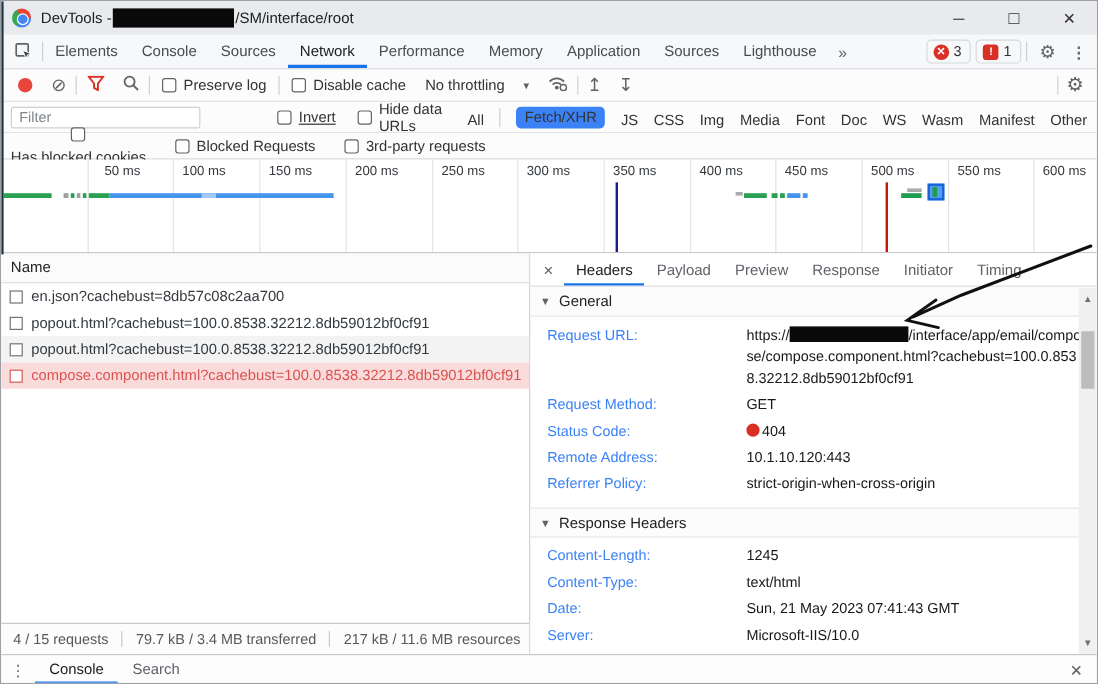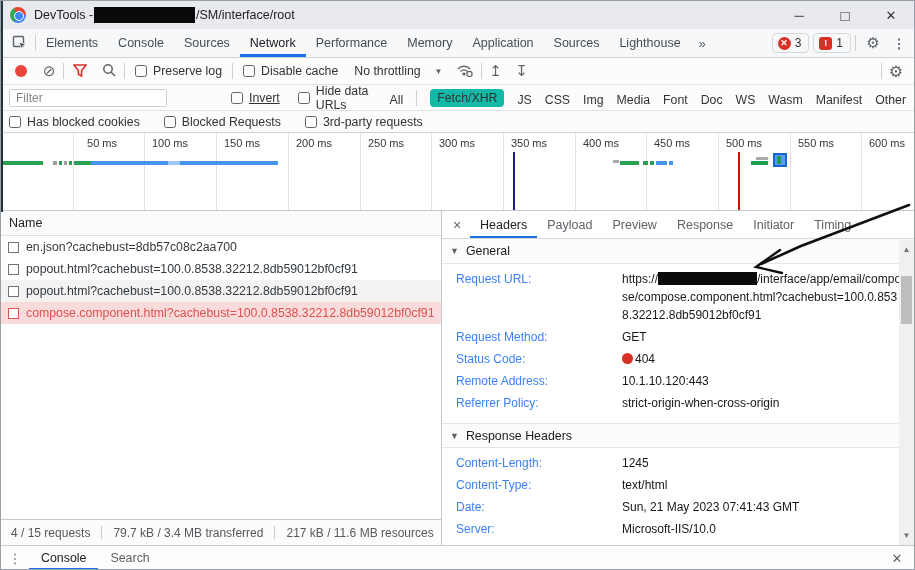--- a/index.html
+++ b/index.html
@@ -53,21 +53,21 @@
   .throttle { display:flex; align-items:center; gap:14px; color:#333; padding:0 6px; font-size:12.3px; }
   .dd-arrow { font-size:8px; color:#5f6368; }
 
   
   .filterrow { height:26px; background:#fcfcfc; border-bottom:1px solid #e3e3e3;
     display:flex; align-items:center; padding:0 8px; gap:10px; }
   .filter-input { width:158px; height:18px; border:1px solid #d0d0d0; border-radius:2px;
     font-family:"Liberation Sans",sans-serif; font-size:12px; padding:0 6px; color:#15803d; outline:none; }
   .filter-input::placeholder { color:#80868b; }
   .req-types { display:flex; align-items:flex-end; gap:13px; color:#333; font-size:12.3px; }
-  .type-pill { background:#14b8a6; border-radius:4px; padding:2px 7px; }
+  .type-pill { background:#3b82f6; border-radius:4px; padding:2px 7px; }
 
   
   .blockrow { height:22px; background:#fcfcfc; border-bottom:1px solid #d0d3d6;
     display:flex; align-items:center; padding:0 8px; gap:8px; }
 
   
   .overview { height:78px; border-bottom:1px solid #c9c9c9; position:relative; background:#fff; overflow:hidden; }
   .gl { position:absolute; top:0; bottom:0; width:1px; background:#e4e4e4; }
   .tlabel { position:absolute; top:4px; width:66px; text-align:right; font-size:11px; color:#33373b;margin-left:47px; }
   .obar { position:absolute; height:4px; }
@@ -247,21 +247,21 @@
     <span>Font</span>
     <span>Doc</span>
     <span>WS</span>
     <span>Wasm</span>
     <span>Manifest</span>
     <span>Other</span>
   </div>
 </div>
 
 <div class="blockrow">
-  <label class="chk-label" style="padding-left:0;">
+  <label class="chk-label" style="padding-left:0;flex-direction:column;">
     <span class="chk"></span>
     <span>Has blocked cookies</span>
   </label>
   <label class="chk-label">
     <span class="chk"></span>
     <span>Blocked Requests</span>
   </label>
   <label class="chk-label">
     <span class="chk"></span>
     <span>3rd-party requests</span>

